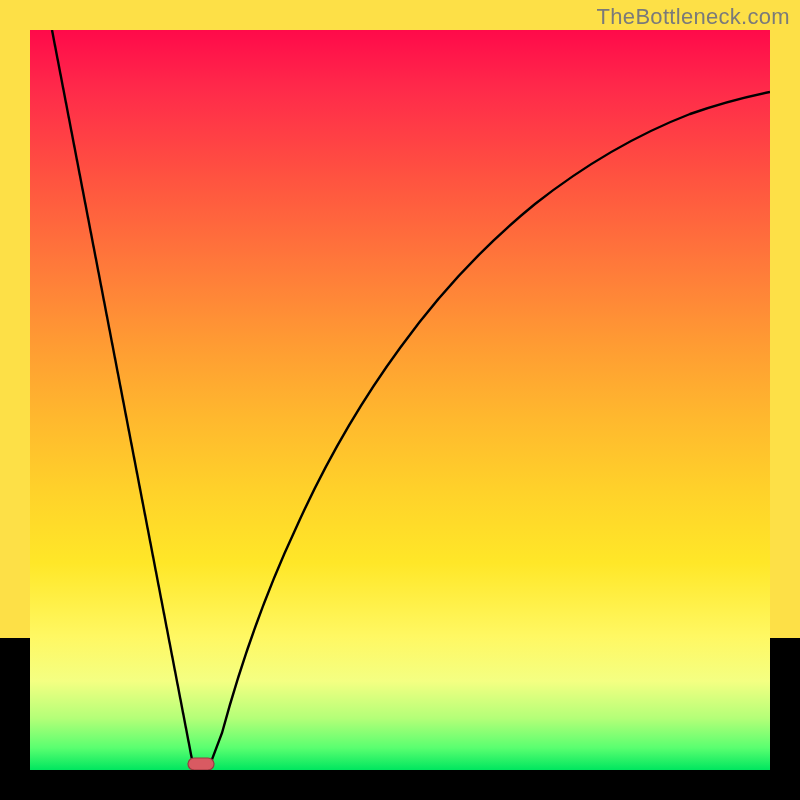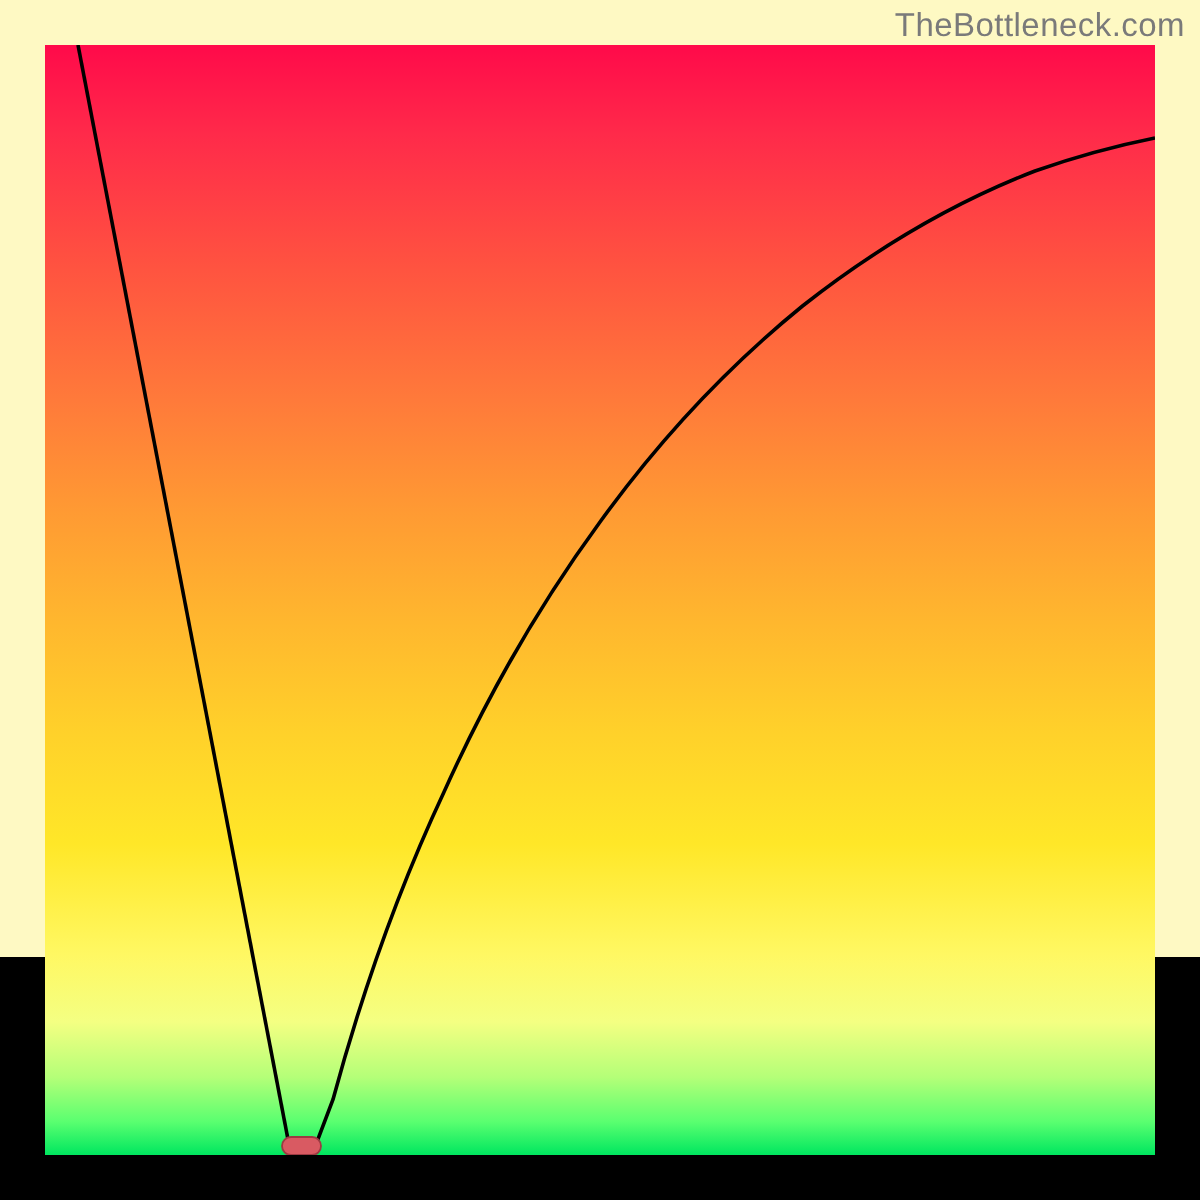--- a/index.html
+++ b/index.html
@@ -10,21 +10,21 @@
     overflow: hidden;
     background: #000;
     font-family: Arial, Helvetica, sans-serif;
   }
   .frame {
     position: absolute;
     top: 0;
     left: 0;
     width: 800px;
     height: 638px;
-    background: #fef9c3;
+    background: #fde047;
     text-align: right;
   }
   .watermark {
     position: absolute;
     top: 4px;
     right: 10px;
     color: #7a7a7a;
     font-size: 22px;
     font-weight: 400;
     letter-spacing: 0.3px;

